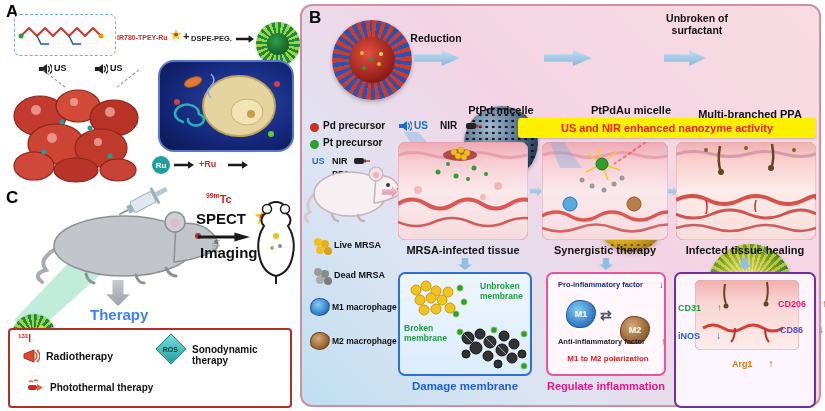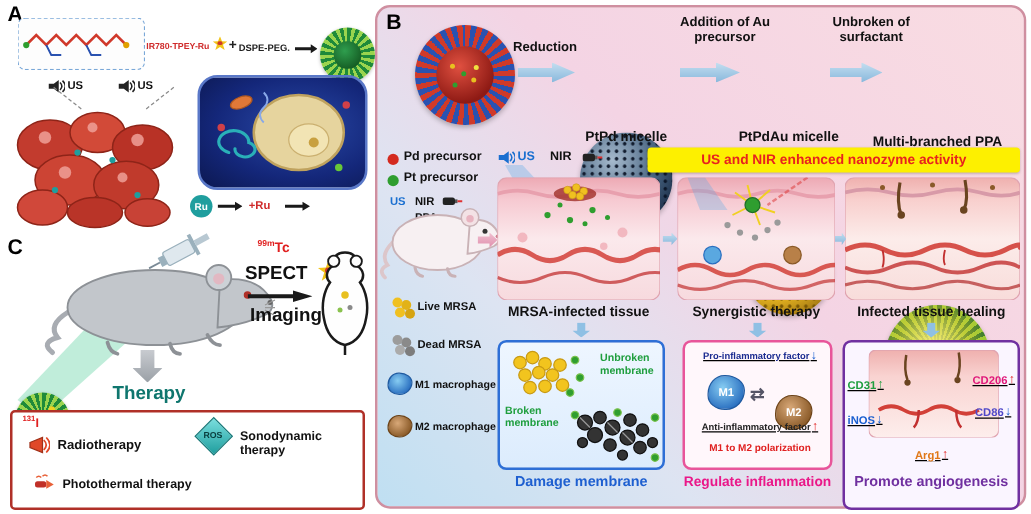--- a/index.html
+++ b/index.html
@@ -30,21 +30,21 @@
 .blob-m1{background:radial-gradient(circle at 40% 35%,#86ccf2,#2a6fc0 75%);border:1.5px solid #1f5aa0;}
 .blob-m2{background:radial-gradient(circle at 40% 35%,#d8a878,#8a5a28 75%);border:1.5px solid #6e4418;}
 .mlabel{display:flex;align-items:center;justify-content:center;color:#fff;font-weight:bold;font-size:9px;height:100%;}
 .cocci{width:8px;height:8px;border-radius:50%;}
 .cocci-live{background:#f0c020;box-shadow:7px 2px 0 #e2b218,2px 8px 0 #f0c020,10px 9px 0 #d6a412;}
 .cocci-dead{background:#9c9c9c;box-shadow:7px 2px 0 #8a8a8a,2px 8px 0 #ababab,10px 9px 0 #7d7d7d;}
 .dashline{border-top:1.6px dashed #8a8a8a;}
 .ros-diamond{transform:rotate(45deg);background:linear-gradient(135deg,#7adede,#1f9e9e);border:1px solid #157878;display:flex;align-items:center;justify-content:center;}
 .ros-diamond span{transform:rotate(-45deg);font-size:7px;font-weight:bold;color:#083c3c;}
 .banner{background:#fdf000;border-radius:3px;display:flex;align-items:center;justify-content:center;box-shadow:0 1px 2px rgba(0,0,0,.2);}
-.flexrow{display:flex;align-items:center;justify-content:center;gap:1px;text-decoration:underline;}
+.flexrow{display:flex;align-items:center;justify-content:flex-end;gap:16px;}
 .panel-b{background:linear-gradient(225deg,#f9dce2 0%,#f4d4e4 45%,#dde4f2 72%,#bfdff2 100%);border:2px solid #cf8fa0;border-radius:12px;}
 .detail-box{border-radius:7px;}
 .box-damage{border:2px solid #2e6fd6;background:linear-gradient(#eef6ff,#dcecfd);}
 .box-inflam{border:2px solid #e8559a;background:#fff7fb;}
 .box-angio{border:2px solid #7030a0;background:#faf5ff;}
 </style>
 </head>
 <body>
 
 <div class="fig">
@@ -182,21 +182,21 @@
       <path d="M22,6 C29,6 33,11 32,17 C37,20 38,26 34,30 C39,37 41,48 39,58 C37,70 31,78 22,80 C13,78 7,70 5,58 C3,48 5,37 10,30 C6,26 7,20 12,17 C11,11 15,6 22,6 Z" fill="#fefefe" stroke="#1a1a1a" stroke-width="2"></path>
       <circle cx="13" cy="13" r="4.5" fill="#fefefe" stroke="#1a1a1a" stroke-width="1.5"></circle>
       <circle cx="31" cy="13" r="4.5" fill="#fefefe" stroke="#1a1a1a" stroke-width="1.5"></circle>
       <line x1="22" y1="80" x2="22" y2="88" stroke="#1a1a1a" stroke-width="2"></line>
       <circle cx="22" cy="40" r="3" fill="#e8c020"></circle>
       <circle cx="18" cy="52" r="2" fill="#8ac24e"></circle>
       <circle cx="26" cy="50" r="2" fill="#8a8a8a"></circle>
     </svg>
 
     <div class="abs down-arrow" style="left:104px;top:92px;width:24px;height:26px;background:linear-gradient(#c8cbd0,#9aa0a6);"></div>
-    <div class="abs b" style="left:88px;top:118px;font-size:15px;color:#0f766e;">Therapy</div>
+    <div class="abs b" style="left:88px;top:118px;font-size:15px;color:#3b82f6;">Therapy</div>
 
     <div class="abs" style="left:6px;top:140px;width:284px;height:80px;border:2.5px solid #b03028;border-radius:4px;background:#fff;">
       <div class="abs b" style="left:8px;top:2px;font-size:10px;color:#e02020;">
         <span class="sup">131</span><span>I</span>
       </div>
       <svg class="abs" width="18" height="16" viewBox="0 0 18 16" style="left:12px;top:18px;">
         <polygon points="2,6 12,2 12,14 2,10" fill="#e04828" stroke="#a03018"></polygon>
         <path d="M13,4 q4,4 0,8 M15,2 q6,6 0,12" stroke="#e04828" fill="none" stroke-width="1.4"></path>
       </svg>
       <div class="abs b" style="left:36px;top:20px;font-size:10.5px;color:#111;">Radiotherapy</div>
@@ -222,21 +222,20 @@
     <div class="abs sphere sphere-micelle" style="left:30px;top:14px;width:80px;height:80px;">
       <span class="sphere-core"></span>
       <span class="dotset"></span>
     </div>
     <div class="abs b ctr" style="left:106px;top:26px;width:56px;font-size:10.5px;color:#111;">Reduction</div>
     <div class="abs block-arrow" style="left:112px;top:44px;width:46px;height:16px;"></div>
 
     <div class="abs sphere sphere-ptpd" style="left:162px;top:20px;width:74px;height:74px;"></div>
     <div class="abs b ctr" style="left:142px;top:98px;width:114px;font-size:11px;color:#111;">PtPd micelle</div>
 
-    <div class="abs b ctr" style="left:234px;top:6px;width:88px;font-size:10.5px;color:#111;line-height:1.15;">Addition of Au precursor</div>
     <div class="abs block-arrow" style="left:242px;top:44px;width:48px;height:16px;"></div>
 
     <div class="abs sphere sphere-ptpdau" style="left:294px;top:22px;width:70px;height:70px;"></div>
     <div class="abs b ctr" style="left:276px;top:98px;width:106px;font-size:11px;color:#111;">PtPdAu micelle</div>
 
     <div class="abs b ctr" style="left:356px;top:6px;width:78px;font-size:10.5px;color:#111;line-height:1.15;">Unbroken of surfactant</div>
     <div class="abs block-arrow" style="left:362px;top:44px;width:42px;height:16px;"></div>
 
     <div class="abs sphere sphere-ppa" style="left:406px;top:14px;width:84px;height:84px;">
       <span class="ppa-glow"></span>
@@ -524,16 +523,15 @@
       </div>
       <div class="abs flexrow" style="left:104px;top:50px;">
         <span class="b" style="font-size:9px;color:#5048c8;">CD86</span>
         <span class="b" style="font-size:10px;color:#1a5fd0;">↓</span>
       </div>
       <div class="abs flexrow" style="left:56px;top:84px;">
         <span class="b" style="font-size:9px;color:#e07818;">Arg1</span>
         <span class="b" style="font-size:10px;color:#e02020;">↑</span>
       </div>
     </div>
-    <div class="abs b ctr" style="left:372px;top:374px;width:142px;font-size:11.5px;color:#7030a0;">Promote angiogenesis</div>
   </div>
 
 </div>
 
 </body></html>

